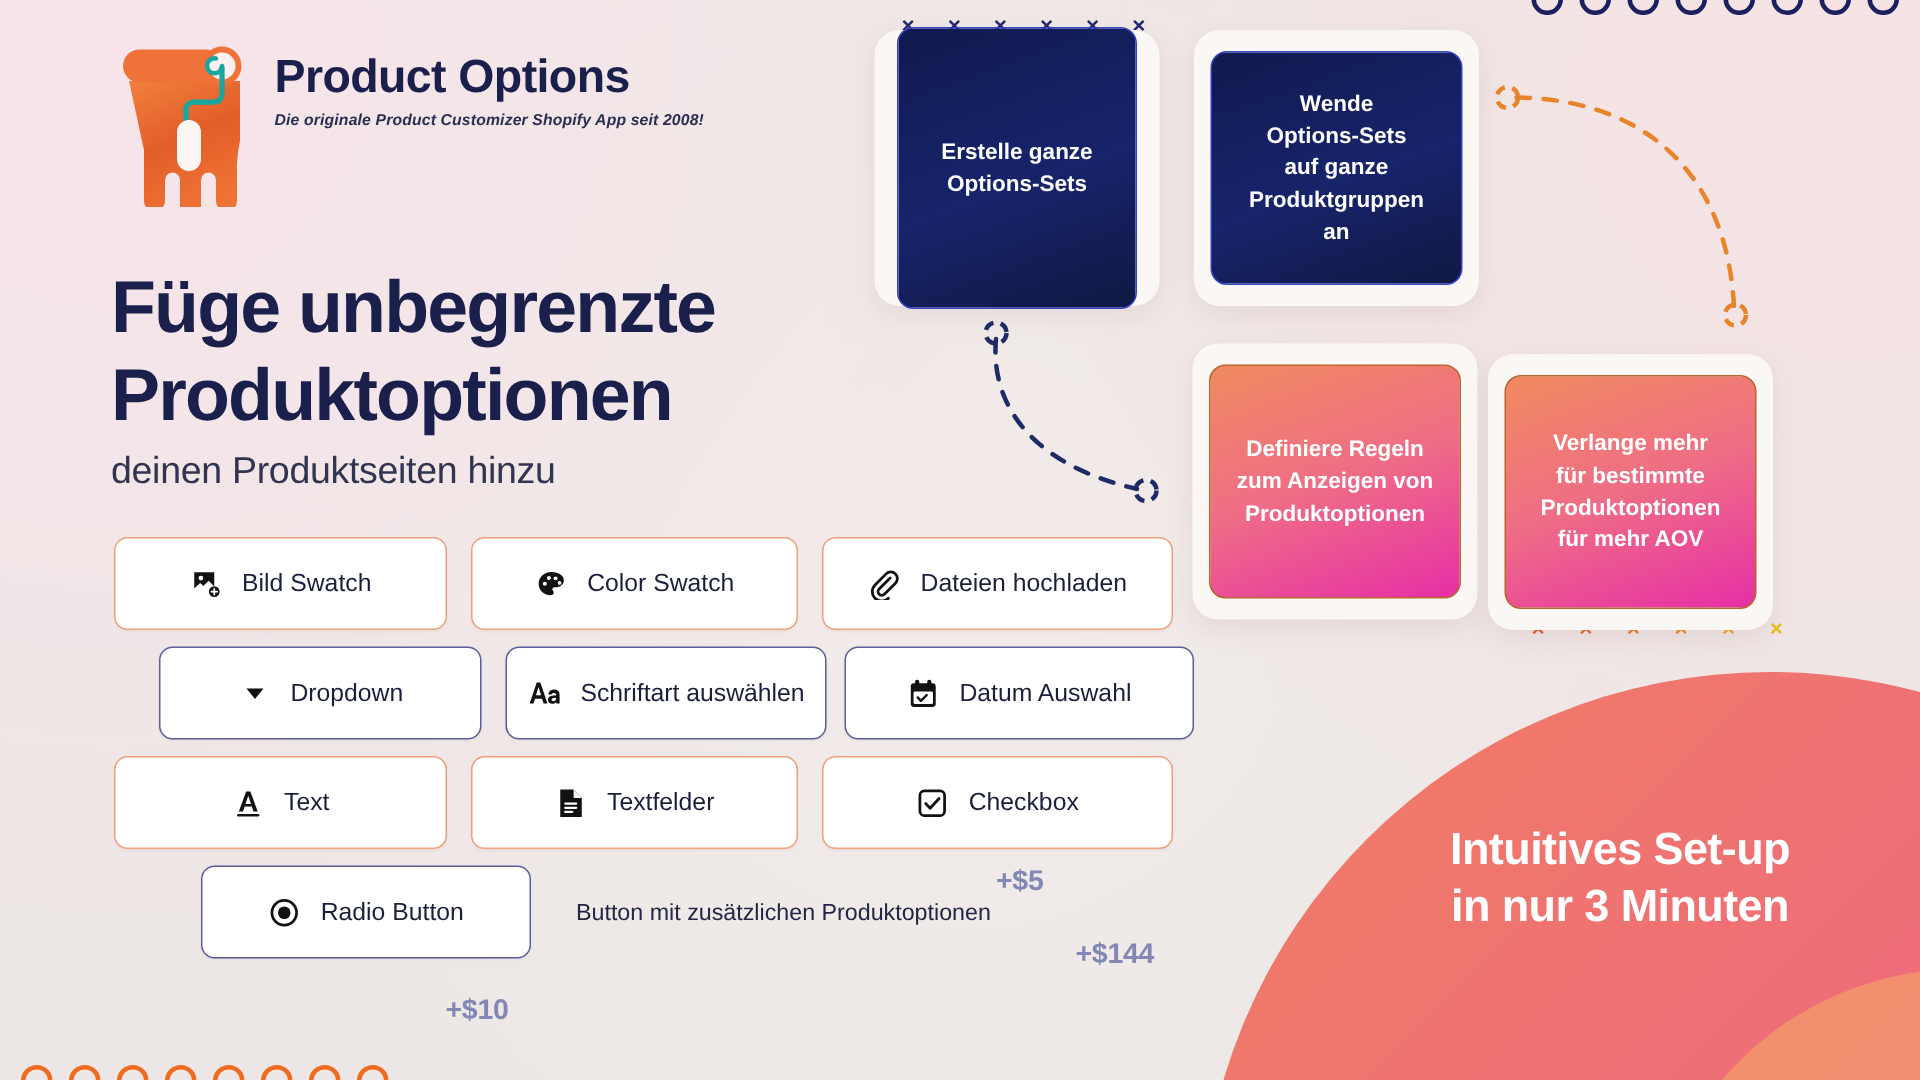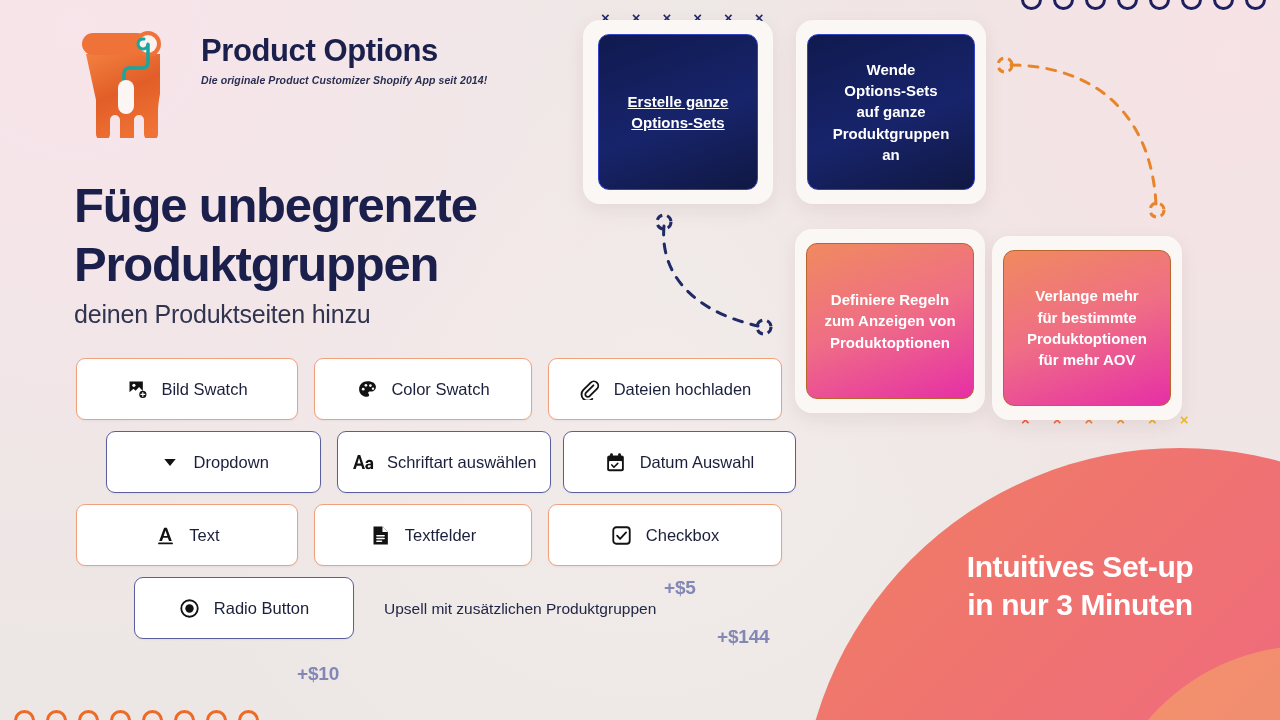--- a/index.html
+++ b/index.html
@@ -32,21 +32,21 @@
   #dots-bl .o{border-color:#ef6a25;}
   
   .xrow{position:absolute;display:flex;}
   .xrow .x{
     font-size:15px;font-weight:700;line-height:1;
     font-family:"Liberation Sans", sans-serif;
   }
   #x-top{left:601px;top:10px;gap:22px;color:#22276b;}
   #x-bottom{left:1021px;top:412px;gap:23px;}
   
-  #logo-block{position:absolute;left:74px;top:26px;display:flex;align-items:flex-start;gap:29px;}
+  #logo-block{position:absolute;left:74px;top:26px;display:flex;align-items:flex-start;gap:11px;}
   #logo-mark{width:98px;height:112px;flex:0 0 auto;}
   #brand-title{
     color:#1b1f4b;font-weight:700;font-size:31px;line-height:1.17;
     letter-spacing:-0.4px;margin:0;padding-top:7px;
   }
   #brand-tagline{
     color:#2a2f52;font-size:10.5px;font-style:italic;font-weight:600;
     margin-top:5px;letter-spacing:.1px;
   }
   
@@ -104,21 +104,21 @@
   }
   .cardinner.navy{
     background:linear-gradient(160deg,#101a4f 0%,#17246b 55%,#101842 100%);
     border:1.5px solid #3443c6;
   }
   .cardinner.pink{
     background:linear-gradient(160deg,#f08a5f 0%,#ef6e85 48%,#e62fa6 100%);
     border:1.5px solid #b8662b;
   }
   #card-1{left:583px;top:20px;width:190px;height:184px;}
-  #card-1 .cardinner{width:160px;height:156px;text-decoration:underline;}
+  #card-1 .cardinner{width:160px;height:188px;}
   #card-2{left:796px;top:20px;width:190px;height:184px;}
   #card-2 .cardinner{width:168px;height:156px;}
   #card-3{left:795px;top:229px;width:190px;height:184px;}
   #card-3 .cardinner{width:168px;height:156px;}
   #card-4{left:992px;top:236px;width:190px;height:184px;}
   #card-4 .cardinner{width:168px;height:156px;}
   
   .arrowsvg{position:absolute;pointer-events:none;}
   #arrow-navy{left:640px;top:198px;}
   #arrow-orange{left:985px;top:52px;}
@@ -189,25 +189,25 @@
       <circle cx="74" cy="18" r="13" fill="#ef7338"></circle>
       <circle cx="74" cy="18" r="9" fill="#fbf1ee"></circle>
       <path d="M74 18 a5 5 0 1 1 -4 -5" stroke="#16a8a0" stroke-width="3" fill="none" stroke-linecap="round"></path>
       <path d="M74 19 v18 a5 5 0 0 1 -5 5 h-14 a5 5 0 0 0 -5 5 v12" stroke="#16a8a0" stroke-width="3.5" fill="none" stroke-linecap="round" stroke-linejoin="round"></path>
       <rect x="44" y="54" width="16" height="34" rx="8" fill="#fbf6f3"></rect>
     </svg>
     <div>
       <div id="brand-title">
         <span>Product Options</span><br>
       </div>
-      <div id="brand-tagline">Die originale Product Customizer Shopify App seit 2014!</div>
-    </div>
-  </div>
-
-  <div id="headline">Füge unbegrenzte Produktgruppen</div>
+      <div id="brand-tagline">Die originale Product Customizer Shopify App seit 2008!</div>
+    </div>
+  </div>
+
+  <div id="headline">Füge unbegrenzte Produktoptionen</div>
   <div id="chips">
 
     <div class="chiprow r1">
       <div class="chip orange c1">
         <span class="ico">
           <svg width="20" height="20" viewBox="0 0 24 24" fill="currentColor">
             <path d="M3 3h16v11.3l-4.5-4.6-4.2 4.3-2.6-2.4L3 16z"></path>
             <circle cx="8.3" cy="7.6" r="1.9" fill="#fff"></circle>
             <circle cx="19" cy="18.5" r="4.3"></circle>
             <path d="M19 16.2v4.6M16.7 18.5h4.6" stroke="#fff" stroke-width="1.4" stroke-linecap="round"></path>
@@ -312,21 +312,21 @@
         </span>
         <span class="lbl">Radio Button</span>
       </div>
     </div>
 
   </div>
 
   <div id="subheadline">deinen Produktseiten hinzu</div>
 
   <div id="aov">
-    <div id="aov-sub">Upsell mit zusätzlichen Produktgruppen</div>
+    <div id="aov-sub">Button mit zusätzlichen Produktoptionen</div>
   </div>
   <div class="pricetag" id="price-5">+$5</div>
   <div class="pricetag" id="price-125">+$144</div>
   <div class="pricetag" id="price-25">+$10</div>
 
   <div class="cardwrap" id="card-1">
     <div class="cardinner navy">Erstelle ganze
 Options-Sets</div>
   </div>
   <div class="cardwrap" id="card-2">

